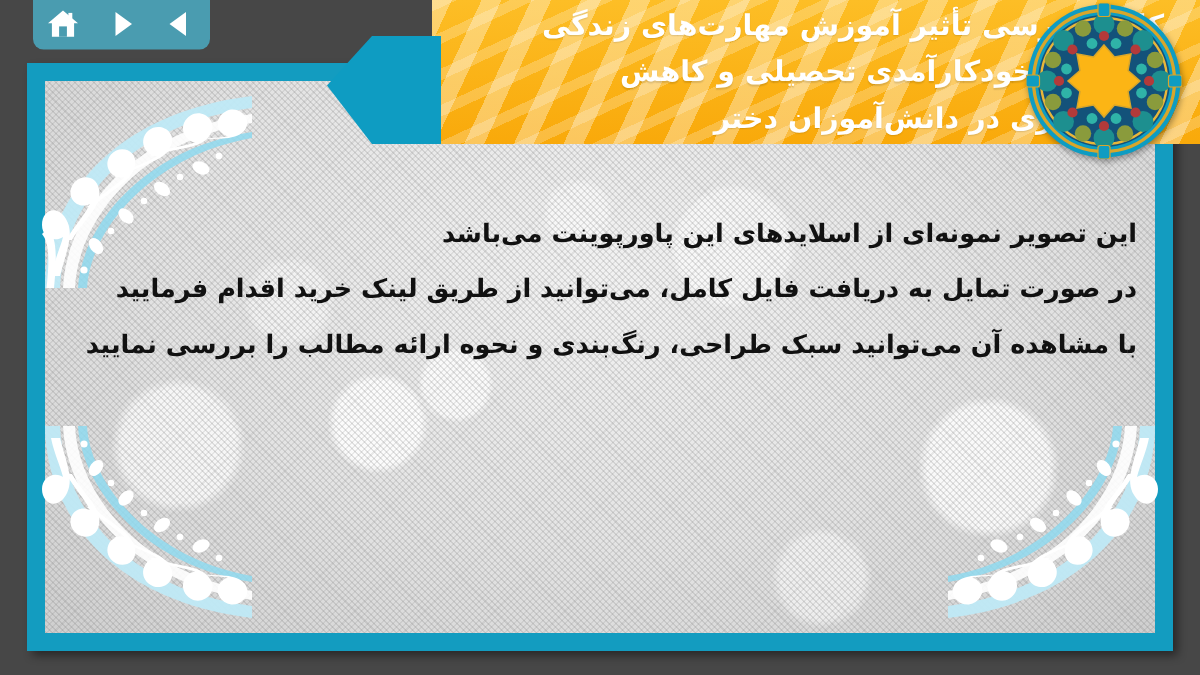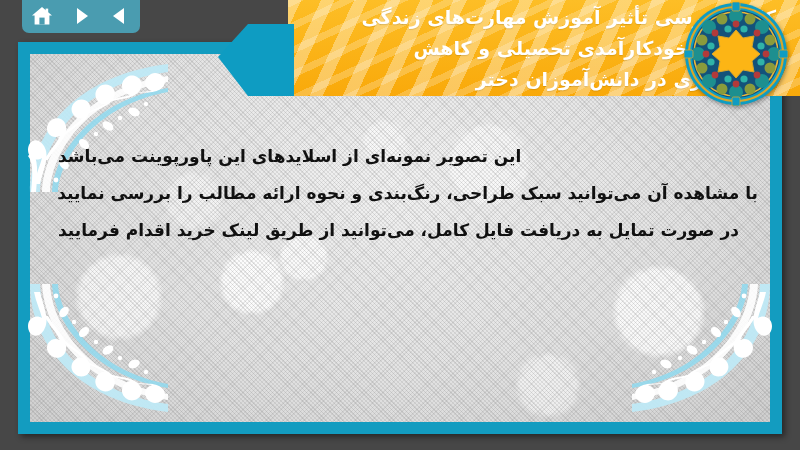--- a/index.html
+++ b/index.html
@@ -164,21 +164,21 @@
   #medallion svg { display:block; }
 
   
   #body-text {
     position: absolute;
     right: 42px;
     top: 138px;
     width: 700px;
     z-index: 20;
     direction: rtl;
-    text-align: left;
+    text-align: right;
     color: #111111;
     font-size: 17px;
     line-height: 37px;
     font-weight: 700;
   }
   #body-text p { margin: 0; white-space: nowrap; }
 </style>
 </head>
 <body>
 
@@ -260,22 +260,22 @@
         <circle cx="56" cy="112" r="2.2"></circle>
         <circle cx="78" cy="92" r="2.2"></circle>
         <circle cx="102" cy="76" r="2.2"></circle>
         <circle cx="128" cy="62" r="2.2"></circle>
       </g>
     </svg>
   </div>
 
   <div id="body-text">
     <p>این تصویر نمونه‌ای از اسلایدهای این پاورپوینت می‌باشد</p>
+    <p>در صورت تمایل به دریافت فایل کامل، می‌توانید از طریق لینک خرید اقدام فرمایید</p>
     <p>با مشاهده آن می‌توانید سبک طراحی، رنگ‌بندی و نحوه ارائه مطالب را بررسی نمایید</p>
-    <p>در صورت تمایل به دریافت فایل کامل، می‌توانید از طریق لینک خرید اقدام فرمایید</p>
   </div>
 
   <div id="banner"></div>
 
   <div id="banner-tab">
     <svg width="76" height="72" viewBox="0 0 76 72" xmlns="http://www.w3.org/2000/svg">
       <path d="M76,0 L30,0 L0,33 L30,72 L76,72 Z" fill="#0e9cc2"></path>
     </svg>
   </div>
 

